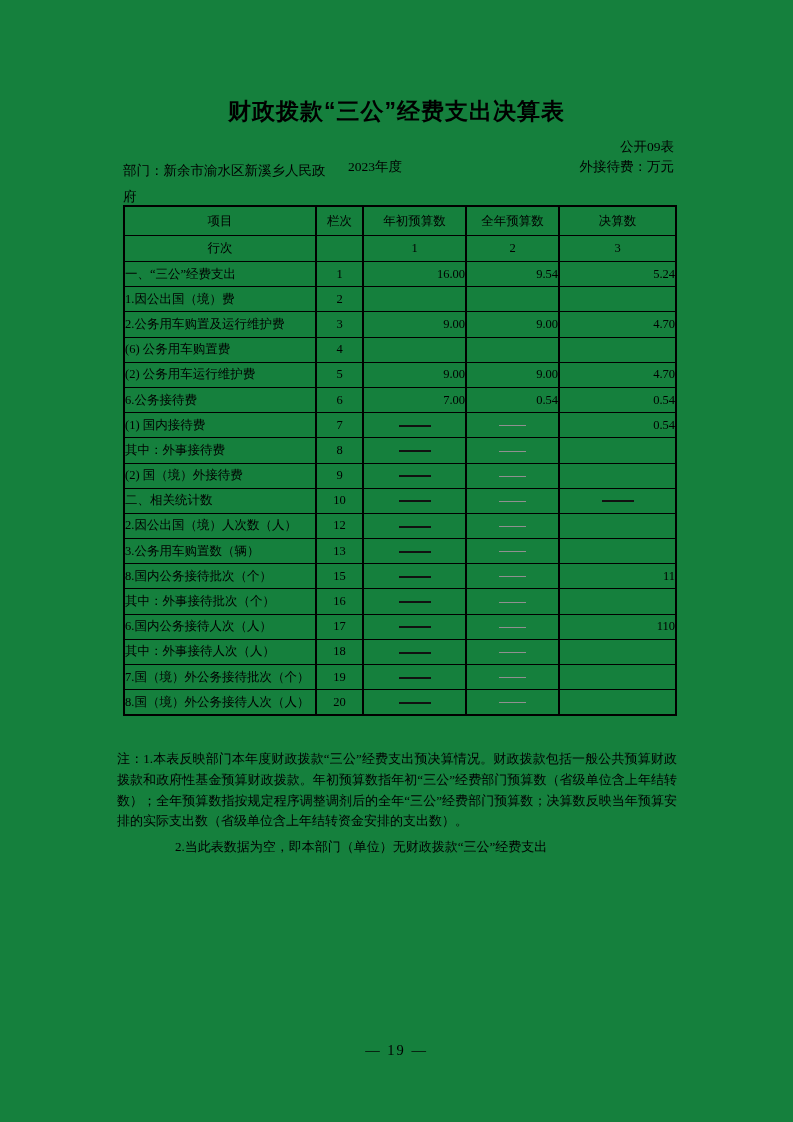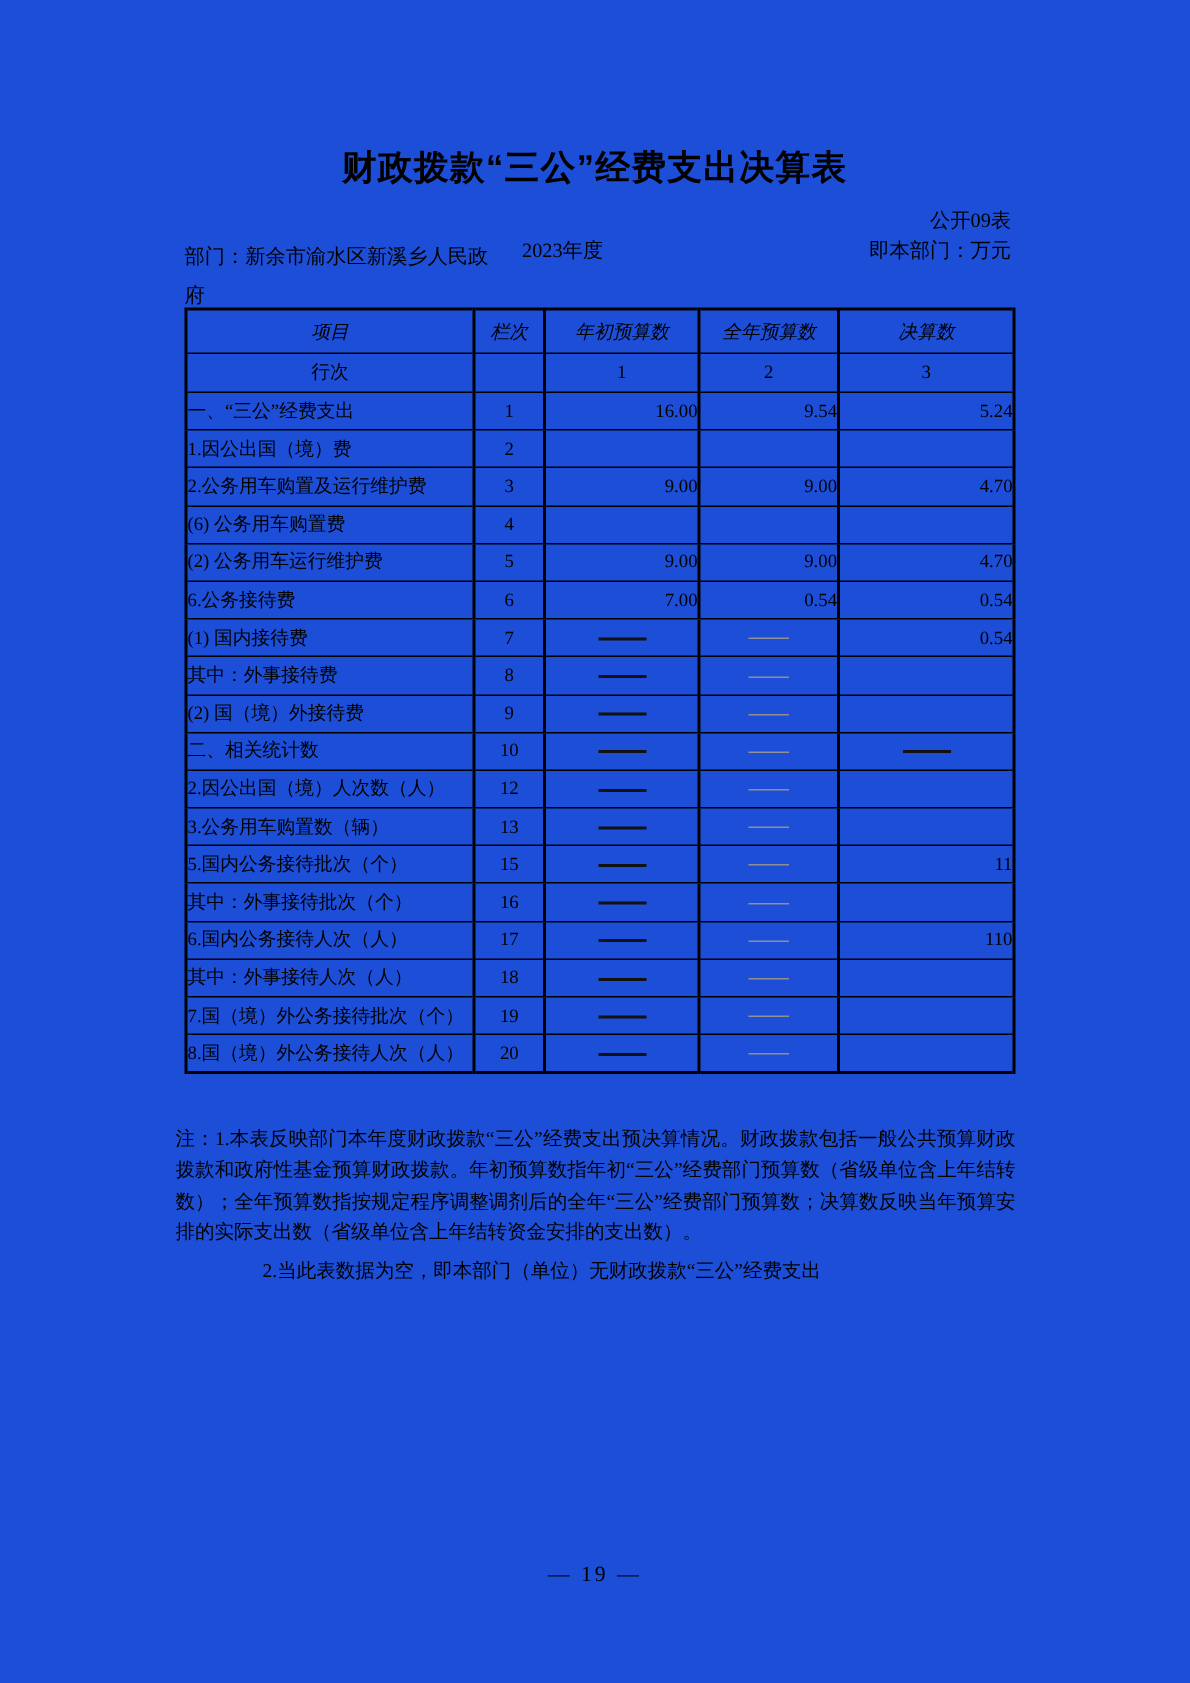--- a/index.html
+++ b/index.html
@@ -1,19 +1,19 @@
 <!DOCTYPE html>
 <html><head>
 <meta charset="utf-8">
 <style>
   html,body{margin:0;padding:0;background:#ffffff;}
   .page{
     position:relative;
     width:793px;height:1122px;
-    background:#1d4ed8;
+    background:#15803d;
     color:#000;
     font-family:"Liberation Serif", serif;
     overflow:hidden;
   }
   .title{
     position:absolute;top:96px;left:0;width:100%;
     text-align:center;
     font-family:"Liberation Sans", sans-serif;
     font-weight:700;
     font-size:23px;
@@ -45,21 +45,21 @@
   }
   table.tbl td{
     border-top:1px solid #000;
     border-bottom:1px solid #000;
     border-left:2px solid #000;
     border-right:2px solid #000;
     padding:0;
     overflow:hidden;
     white-space:nowrap;
   }
-  tr.hdr-row td{height:28px;text-align:center;font-style:italic;}
+  tr.hdr-row td{height:28px;text-align:center;}
   tr.hdr-row2 td{height:25px;text-align:center;}
   tr.data-row td{height:24.2px;}
   td.label-cell{text-align:left;}
   td.lvl0{padding-left:5px;}
   td.lvl1{padding-left:13px;}
   td.lvl2{padding-left:29px;}
   td.lvl3{padding-left:49px;}
   td.lvl4{padding-left:23px;}
   td.line-cell{text-align:center;}
   td.num-cell{text-align:right;padding-right:9px;}
@@ -91,21 +91,21 @@
 </head>
 <body>
 
 <div class="page">
 
   <div class="title">财政拨款“三公”经费支出决算表</div>
 
   <div class="doc-number">公开09表</div>
   <div class="dept">部门：新余市渝水区新溪乡人民政府</div>
   <div class="year">2023年度</div>
-  <div class="unit">即本部门：万元</div>
+  <div class="unit">外接待费：万元</div>
 
   <table class="tbl">
     <colgroup>
       <col style="width:192px">
       <col style="width:47px">
       <col style="width:103px">
       <col style="width:93px">
       <col style="width:117px">
     </colgroup>
     <tbody>
@@ -201,21 +201,21 @@
           <td class="num-cell"></td>
         </tr>
         <tr class="data-row">
           <td class="label-cell lvl1">3.公务用车购置数（辆）</td>
           <td class="line-cell">13</td>
           <td class="dash-wrap"><span class="dash"></span></td>
           <td class="dash-wrap"><span class="dash light"></span></td>
           <td class="num-cell"></td>
         </tr>
         <tr class="data-row">
-          <td class="label-cell lvl1">5.国内公务接待批次（个）</td>
+          <td class="label-cell lvl1">8.国内公务接待批次（个）</td>
           <td class="line-cell">15</td>
           <td class="dash-wrap"><span class="dash"></span></td>
           <td class="dash-wrap"><span class="dash light"></span></td>
           <td class="num-cell">11</td>
         </tr>
         <tr class="data-row">
           <td class="label-cell lvl4">其中：外事接待批次（个）</td>
           <td class="line-cell">16</td>
           <td class="dash-wrap"><span class="dash"></span></td>
           <td class="dash-wrap"><span class="dash light"></span></td>

